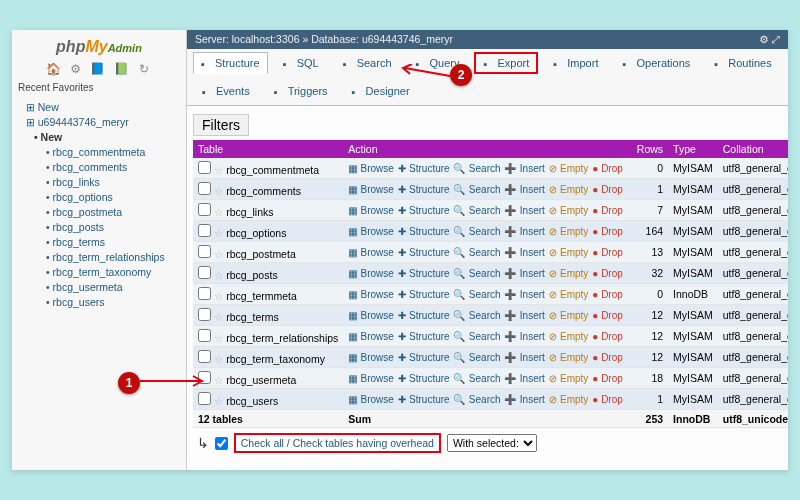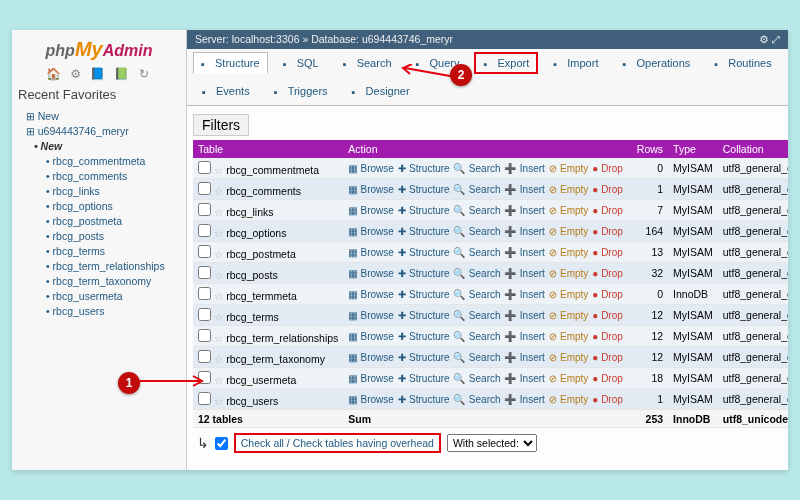--- a/index.html
+++ b/index.html
@@ -1,27 +1,27 @@
 <!DOCTYPE html>
 <html><head>
 <meta charset="utf-8">
 <style>
   * { box-sizing: border-box; margin: 0; padding: 0; }
   body { font-family: Arial, sans-serif; font-size: 11px; background: #b8e8e8; width: 800px; height: 500px; overflow: hidden; position: relative; }
   .workspace { position: absolute; top: 30px; left: 12px; right: 12px; bottom: 30px; background: #fff; display: flex; box-shadow: 0 2px 6px rgba(0,0,0,0.15); }
   .sidebar { width: 175px; background: #f7f7f7; border-right: 1px solid #ccc; display: flex; flex-direction: column; }
   .logo { padding: 8px 4px 4px; text-align: center; }
   .logo .php { color: #666; font-size: 16px; font-weight: bold; font-style: italic; }
-  .logo .my { color: #e88a00; font-size: 20px; font-weight: bold; font-style: italic; }
-  .logo .admin { color: #be185d; font-size: 16px; font-weight: bold; font-style: italic; }
+  .logo .my { color: #e88a00; font-size: 16px; font-weight: bold; font-style: italic; }
+  .logo .admin { color: #4d7c0f; font-size: 11px; font-weight: bold; font-style: italic; }
   .logo-icons { text-align: center; padding: 2px 0 4px; color: #888; font-size: 12px; letter-spacing: 3px; }
-  .rf { font-size: 13px; padding: 2px 6px; color: #444; }
+  .rf { font-size: 10px; padding: 2px 6px; color: #444; }
   .tree { flex: 1; overflow: auto; font-size: 10.5px; padding: 4px 0; }
   .tree-item { padding: 1.5px 4px 1.5px 14px; color: #235a81; cursor: pointer; white-space: nowrap; }
-  .tree-item.lvl1 { padding-left: 22px; font-weight: bold; color: #333; font-style: italic; }
+  .tree-item.lvl1 { padding-left: 22px; font-weight: bold; color: #333; }
   .tree-item.lvl2 { padding-left: 34px; }
   .main { flex: 1; display: flex; flex-direction: column; background: #fdfdfd; min-width: 0; }
   .server-bar { background: #3f5f7a; color: #eee; font-size: 10.5px; padding: 3px 8px; display: flex; justify-content: space-between; }
   .tabs { background: #f7f7f7; border-bottom: 1px solid #bbb; display: flex; gap: 6px; padding: 3px 6px; font-size: 11px; flex-wrap: wrap; }
   .tab { padding: 3px 7px; color: #235a81; cursor: pointer; border: 2px solid transparent; position: relative; display: flex; align-items: center; gap: 3px; }
   .tab.active { background: #fff; border: 1px solid #bbb; border-bottom: 1px solid #fff; }
   .tab.highlight { border: 2px solid #e3000f; }
   .ticon { width: 11px; height: 11px; display: inline-block; }
   .content { flex: 1; overflow: auto; padding: 4px 6px; }
   .filters-btn { border: 1px solid #ccc; background: #f1f1f1; padding: 2px 8px; display: inline-block; margin: 4px 0; font-size: 14px; }

